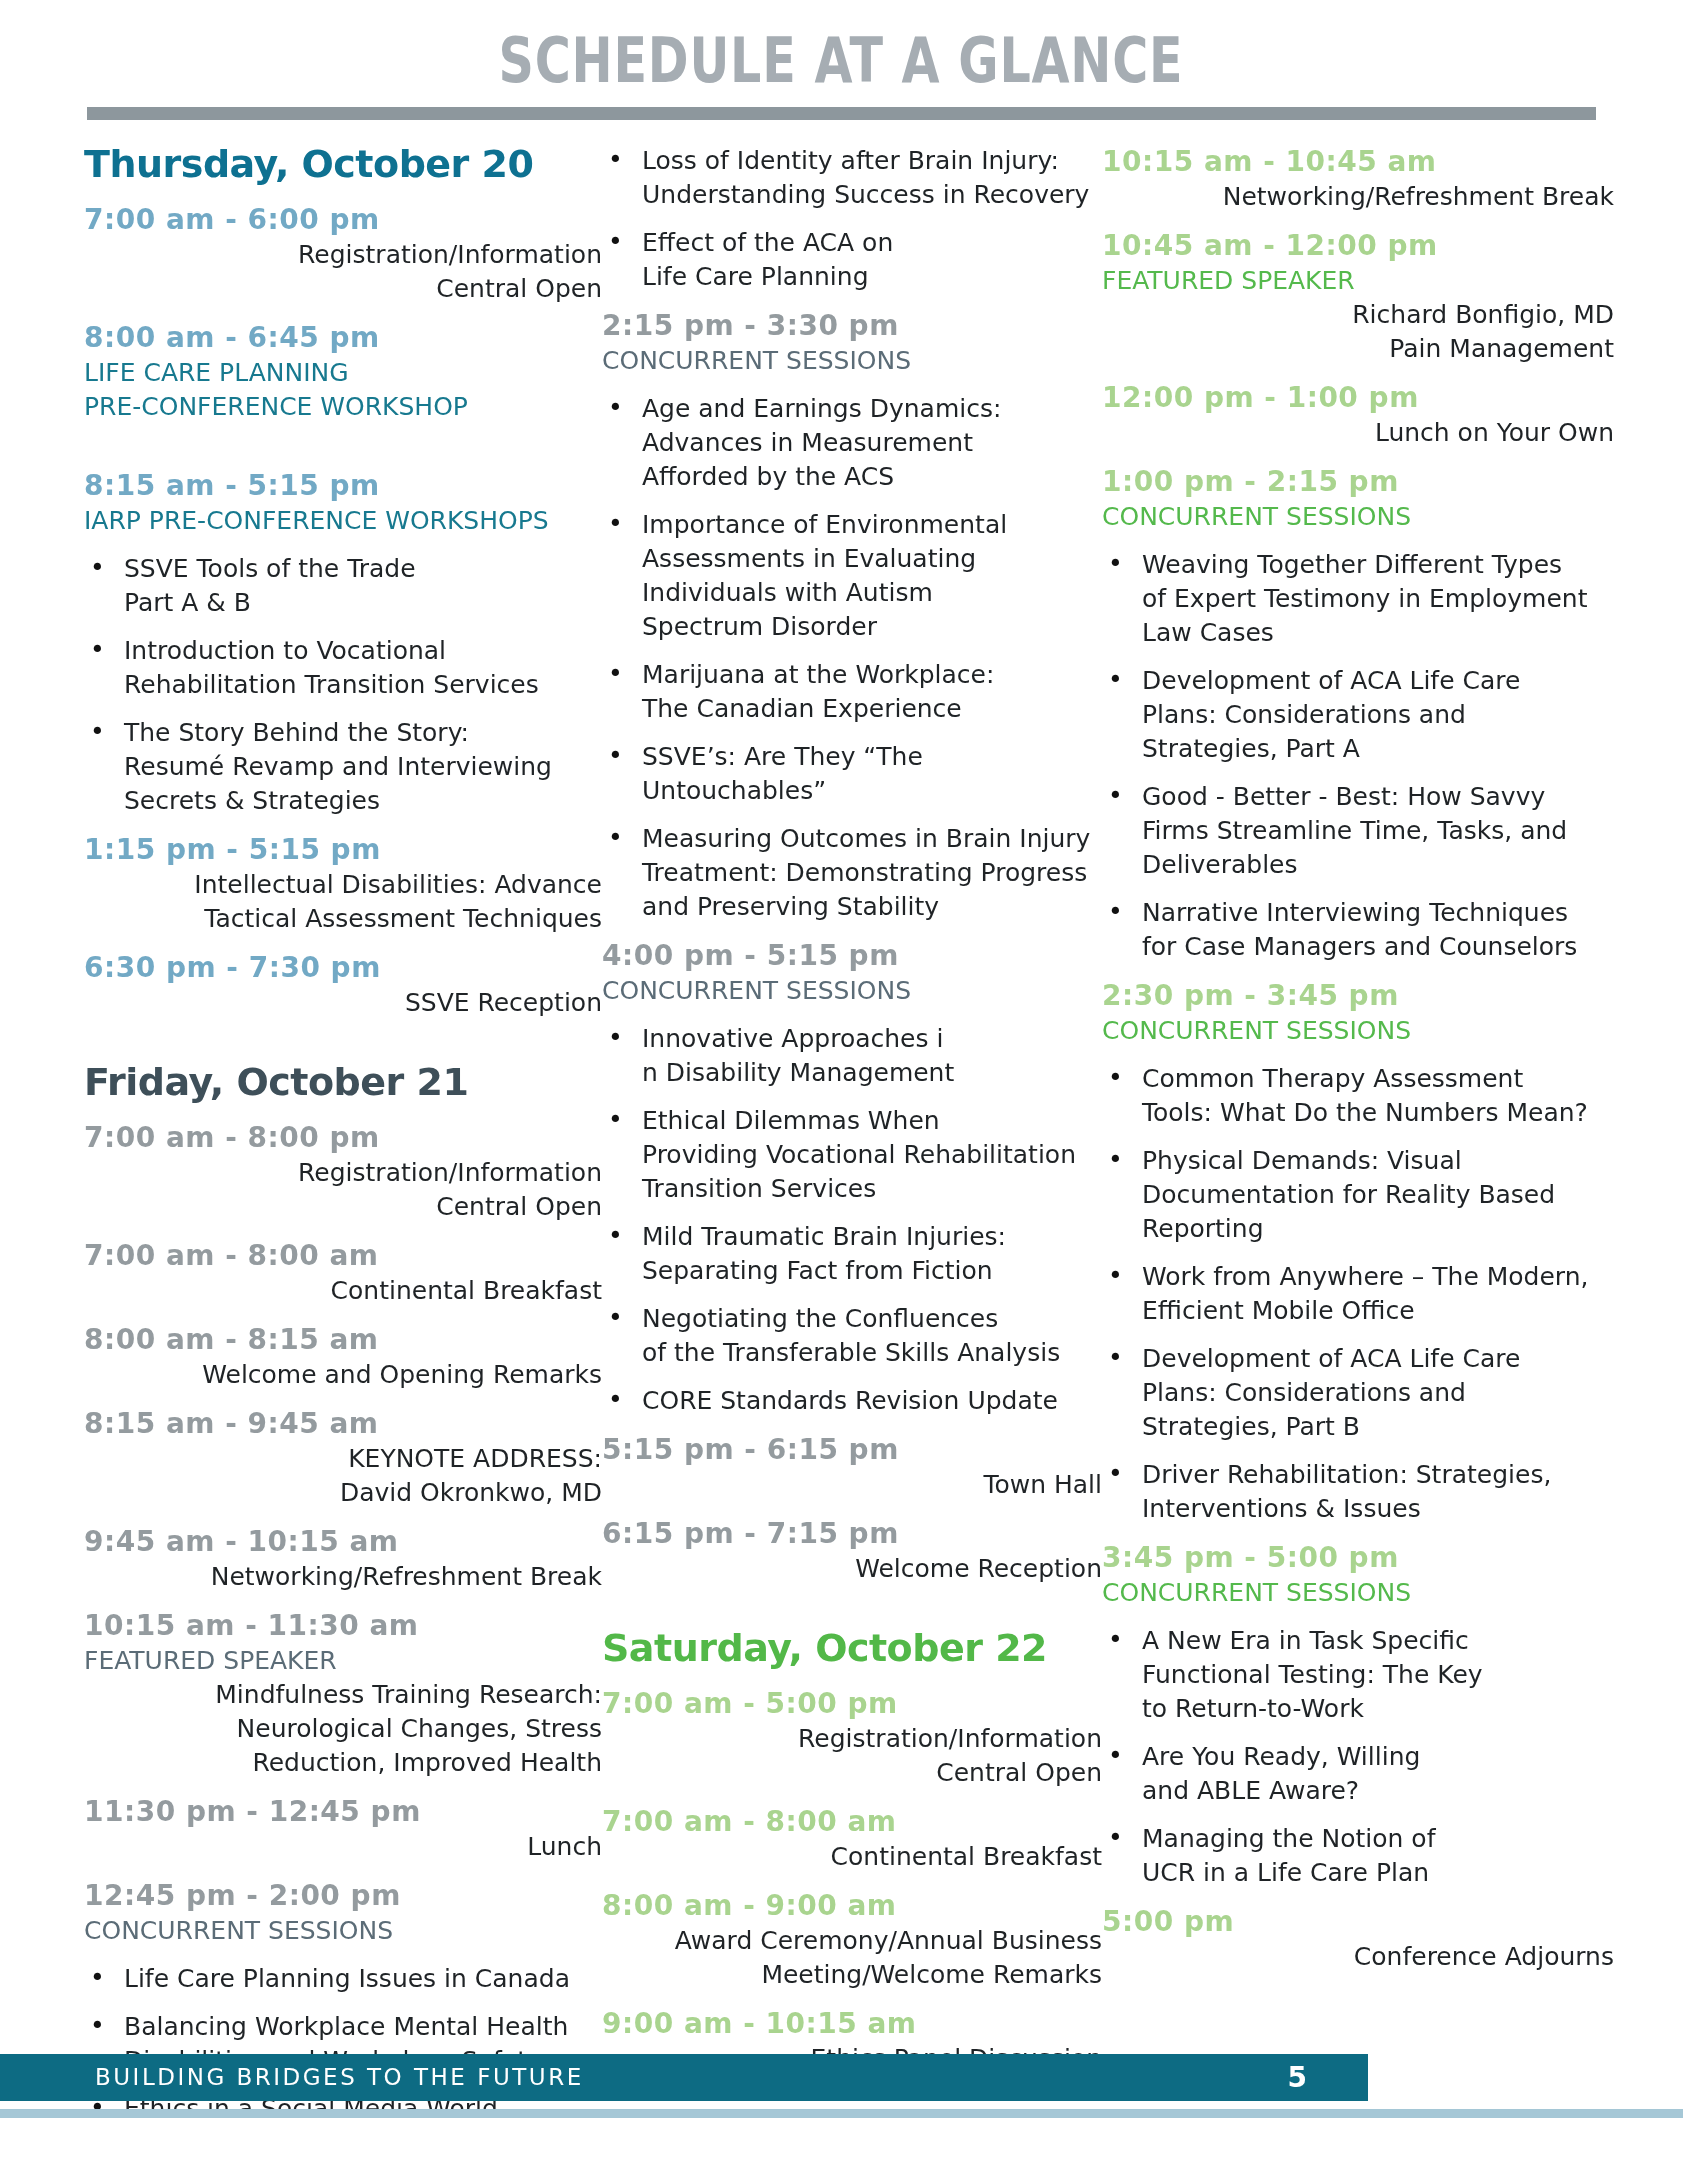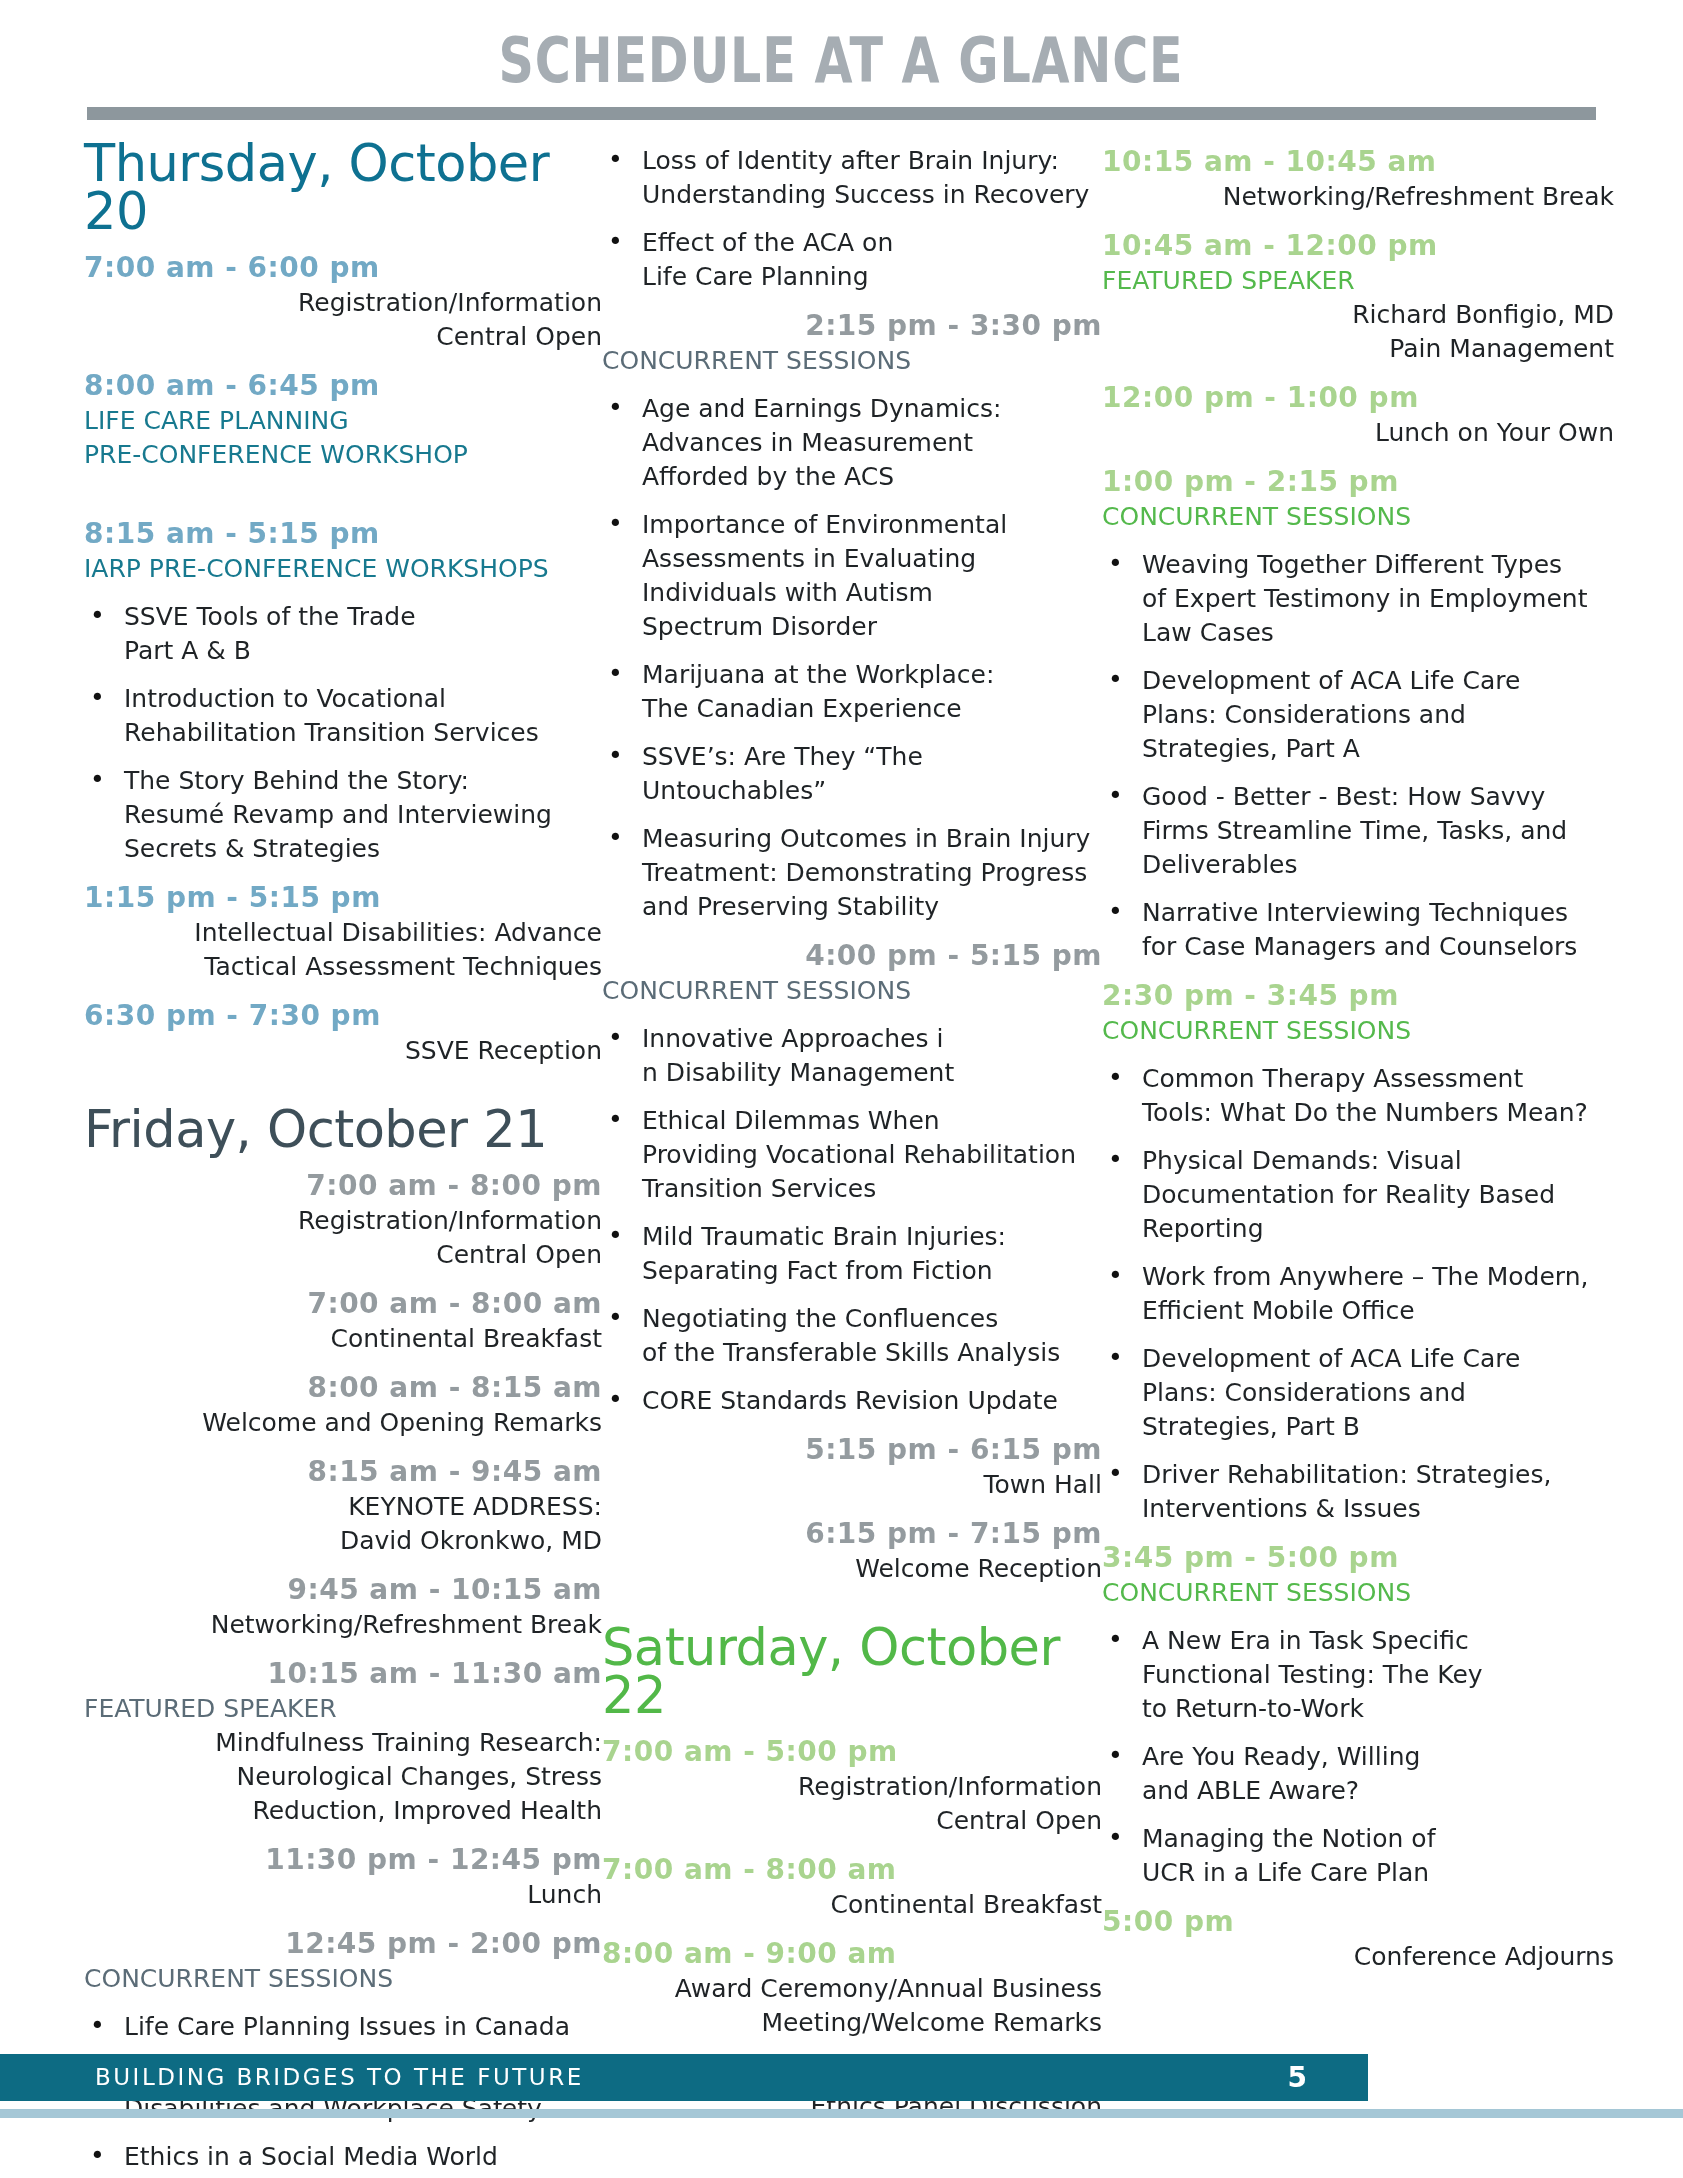--- a/index.html
+++ b/index.html
@@ -26,30 +26,30 @@
   .page-title{margin-top:26px;text-align:center;font-size:63px;font-weight:bold;color:var(--title-gray);line-height:69px;white-space:nowrap;}
   .page-title .squeeze{display:inline-block;transform:scaleX(0.78);transform-origin:center;letter-spacing:1px;}
   .title-rule{height:13px;background:var(--rule-gray);margin:12px 87px 0 87px;}
 
   .columns{display:flex;padding:14px 0 0 84px;}
   .col{flex:0 0 auto;}
   .col-1{width:518px;}
   .col-2{width:500px;}
   .col-3{width:512px;}
 
-  .day{font-size:51px;font-weight:normal;line-height:48px;margin-top:38px;margin-bottom:10px;letter-spacing:-0.5px;}
+  .day{font-size:38px;font-weight:bold;line-height:48px;margin-top:38px;margin-bottom:10px;letter-spacing:-0.5px;}
   .day:first-child{margin-top:6px;}
   .day-teal{color:var(--teal-dark);}
   .day-slate{color:var(--slate-day);}
   .day-green{color:var(--green-day);}
 
   .time{font-size:28px;font-weight:bold;line-height:36px;margin-top:14px;letter-spacing:0.5px;white-space:nowrap;}
   .time.big-gap{margin-top:44px;}
   .time-teal{color:var(--steel-time);}
-  .time-gray{color:var(--gray-time);text-align:right;}
+  .time-gray{color:var(--gray-time);}
   .time-green{color:var(--green-time);}
 
   .lines{font-size:25px;line-height:34px;}
   .ln{white-space:nowrap;}
   .style-body{color:var(--body-text);text-align:right;}
   .style-caps-teal{color:var(--teal-caps);}
   .style-caps-slate{color:var(--slate-caps);}
   .style-caps-green{color:var(--green-caps);}
 
   .bullet{position:relative;margin-top:14px;padding-left:40px;font-size:25px;line-height:34px;color:var(--body-text);}

